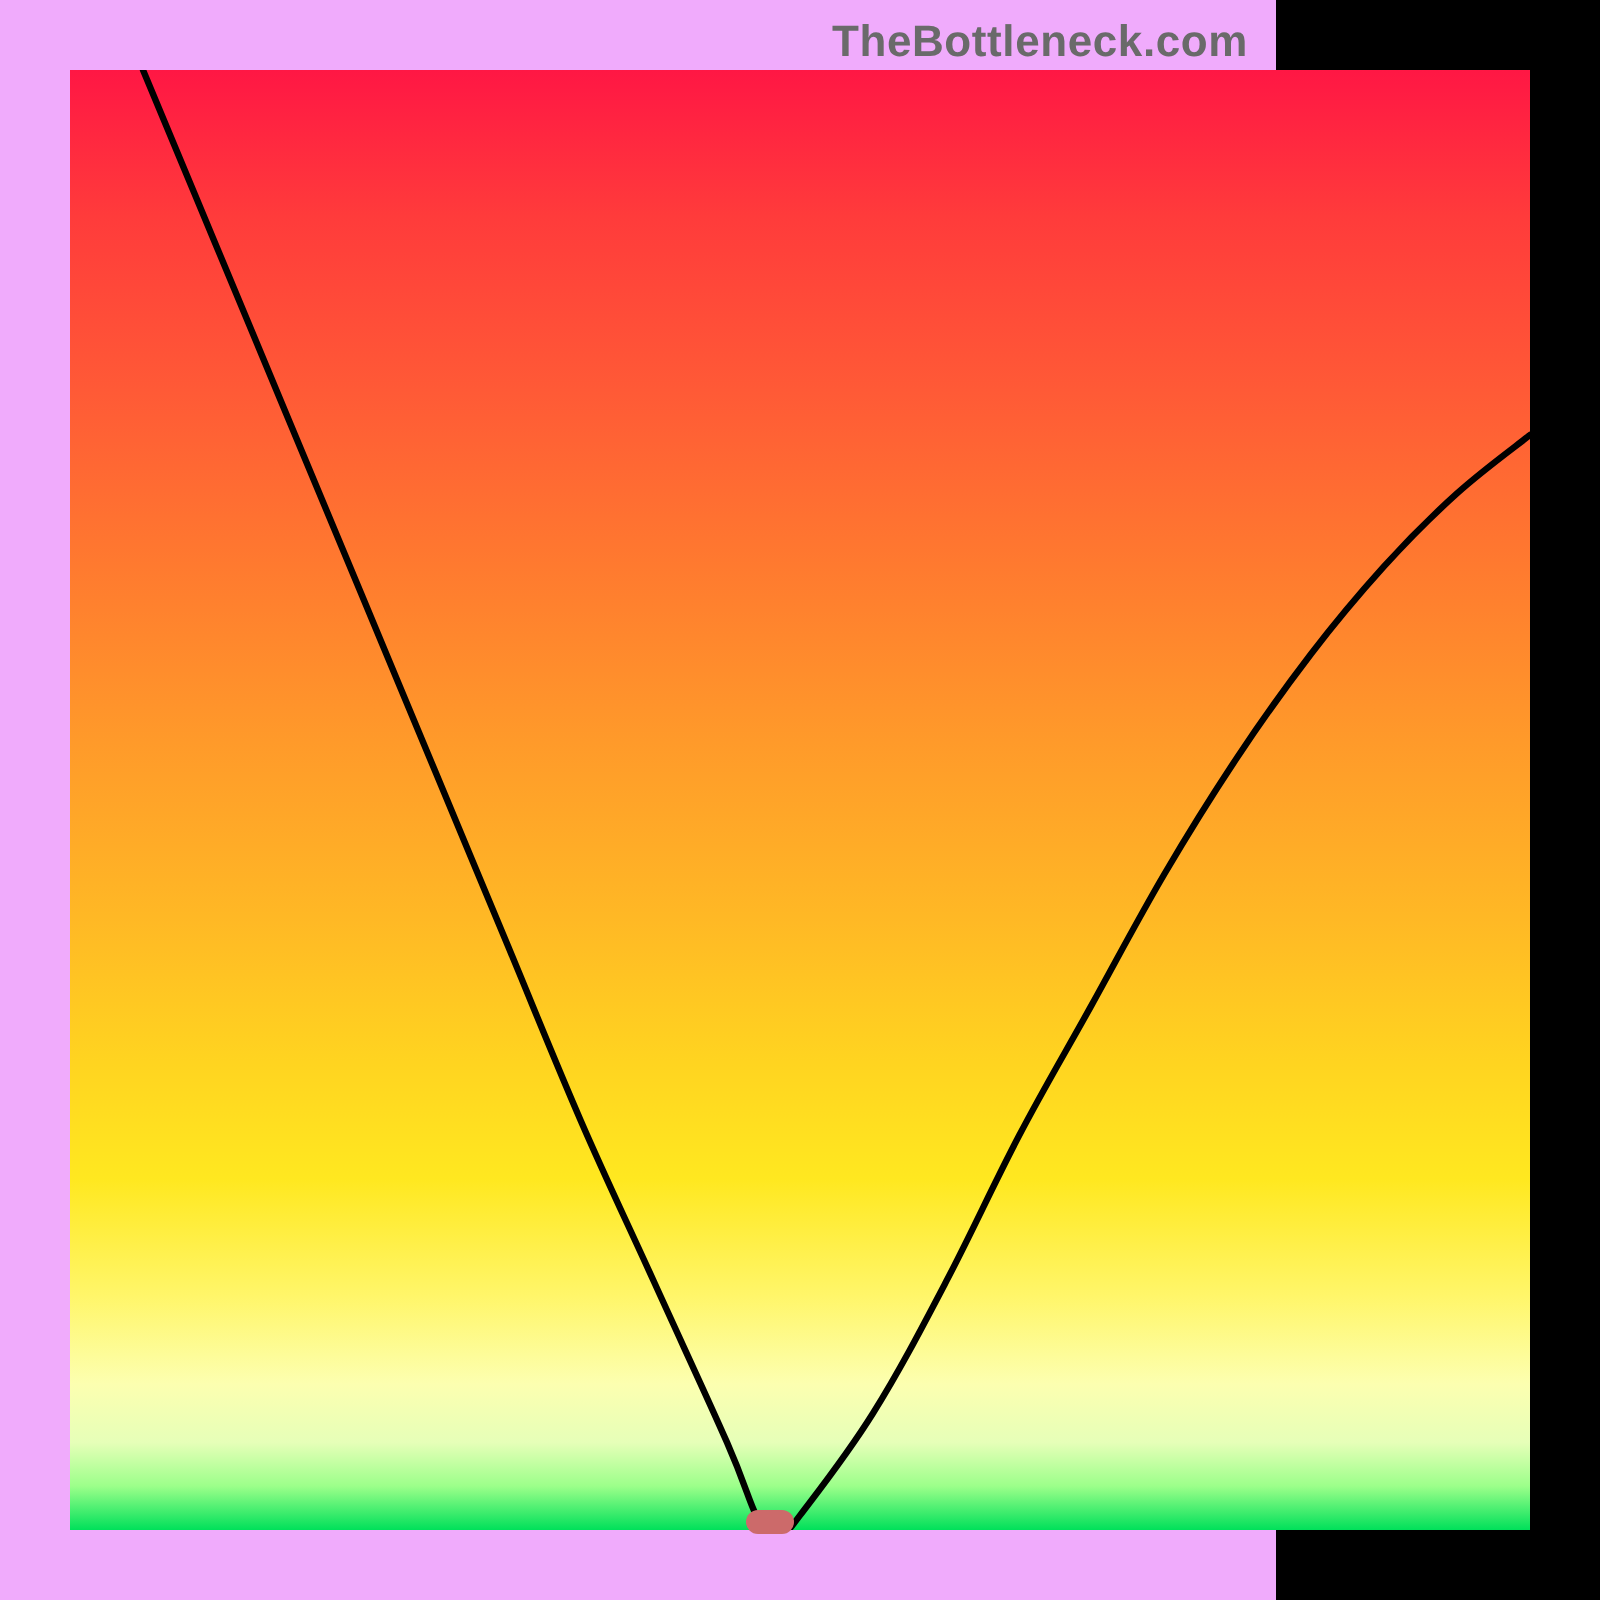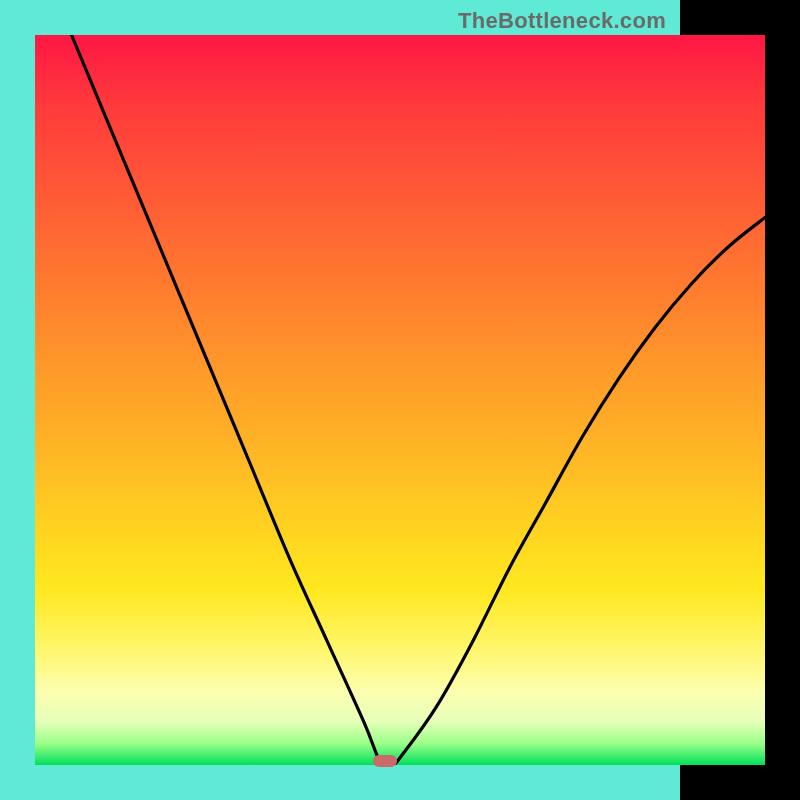--- a/index.html
+++ b/index.html
@@ -10,22 +10,21 @@
     background: #000000;
     overflow: hidden;
     font-family: Arial, Helvetica, sans-serif;
   }
   .frame {
     position: absolute;
     top: 0;
     left: 0;
     width: 638px;
     height: 800px;
-    background: #5eead4;
-    padding-left: 42px;
+    background: #f0abfc;
   }
   .plot-area {
     position: absolute;
     top: 35px;
     left: 35px;
     width: 730px;
     height: 730px;
     background: linear-gradient(to bottom,
       #ff1744 0%,
       #ff3b3b 10%,

